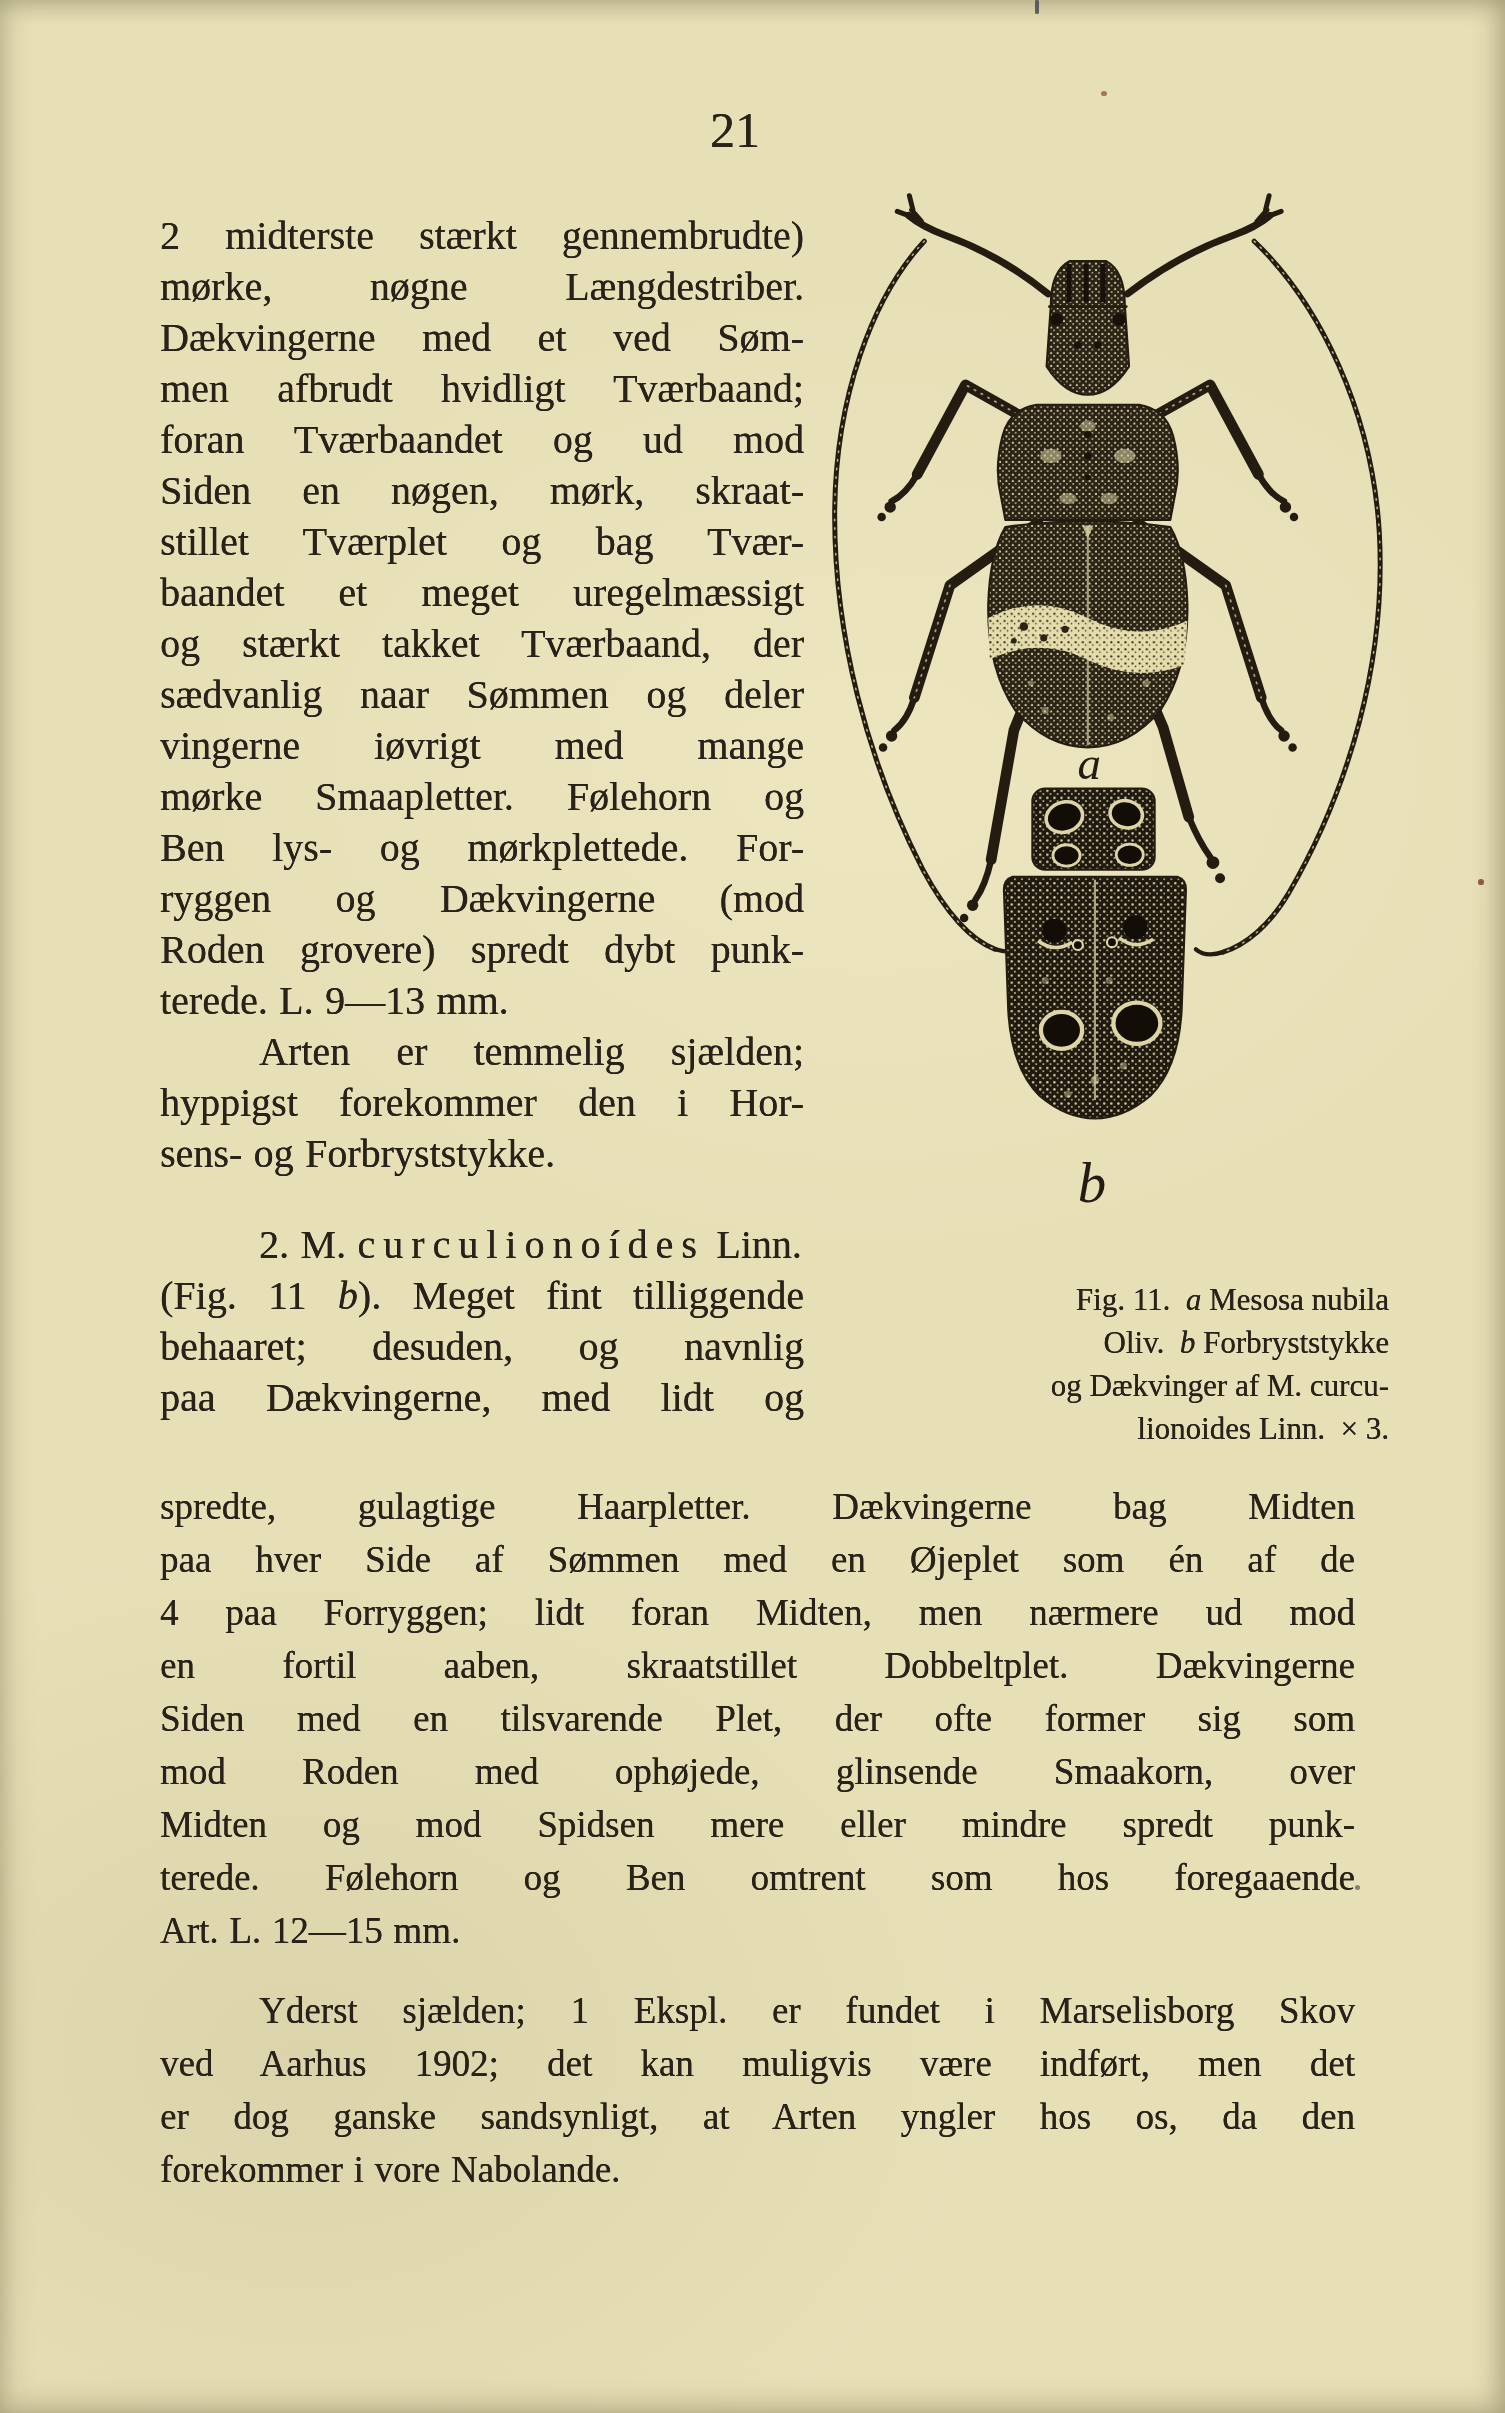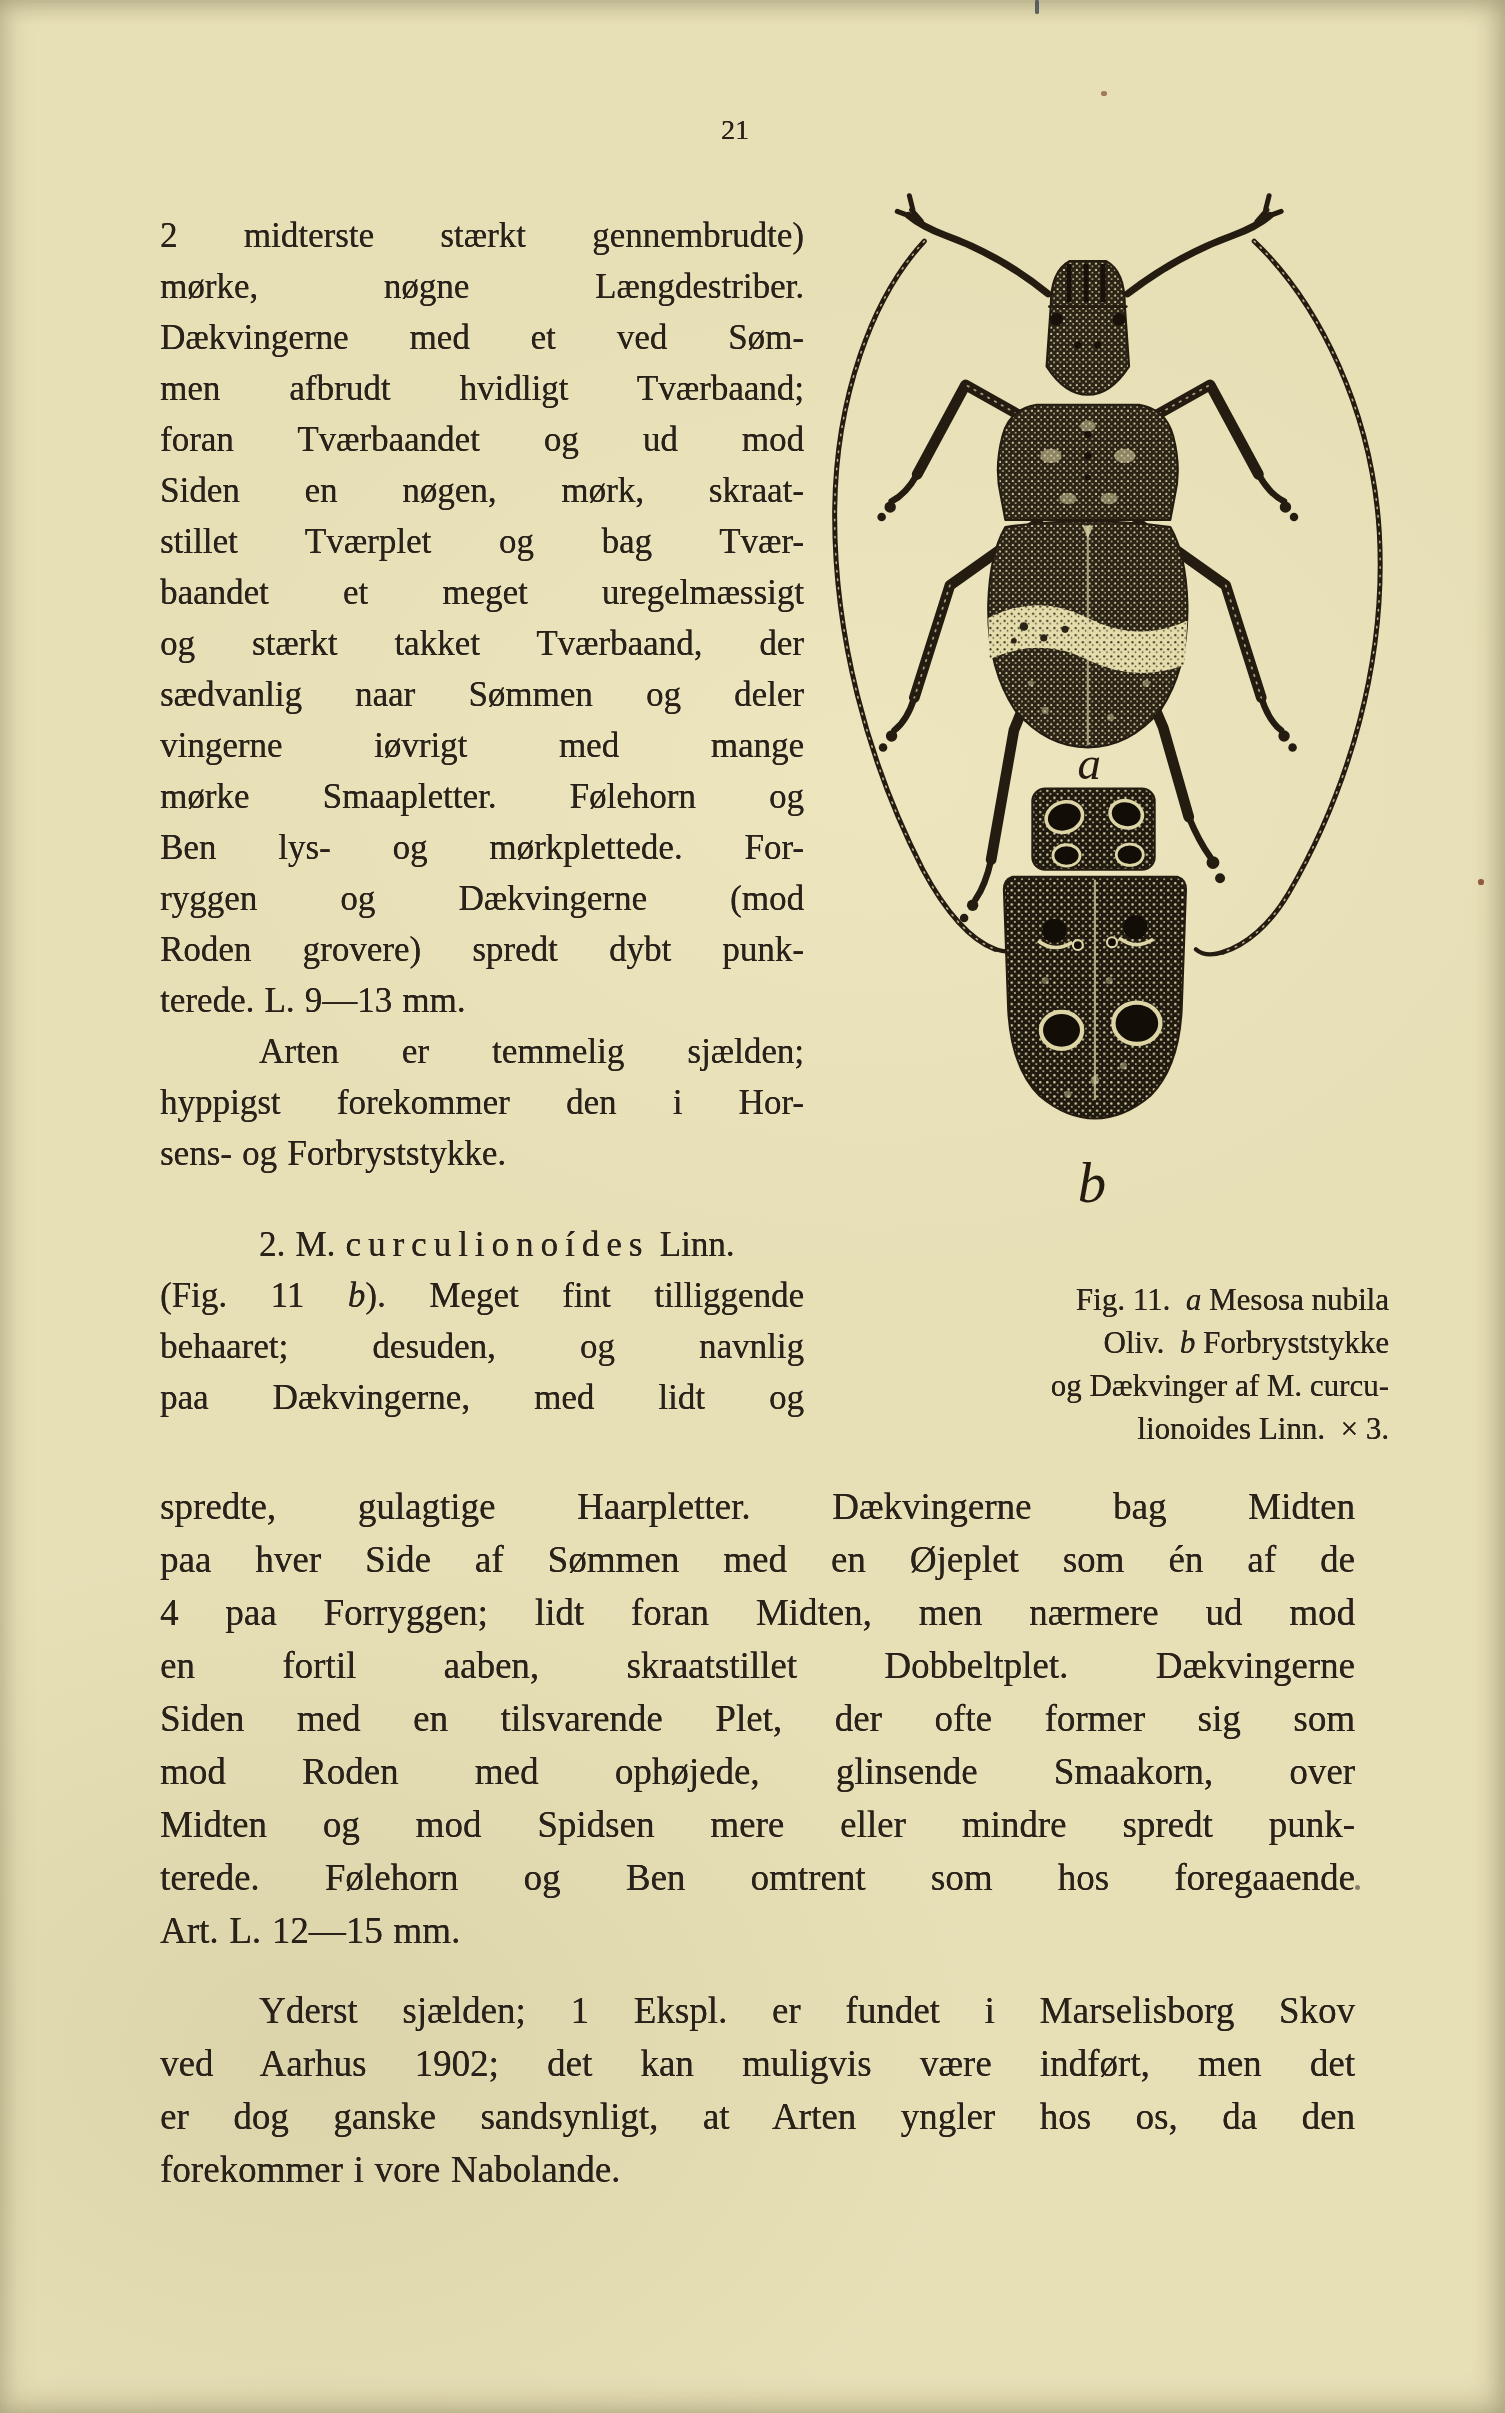--- a/index.html
+++ b/index.html
@@ -12,26 +12,26 @@
     box-shadow:
       inset 0 5.7px 18.5px rgba(95,92,64,.18),
       inset -10px 0 24px rgba(95,88,56,.22),
       inset 8.5px 0 28.4px rgba(120,112,72,.14),
       inset 0 -11.4px 31px rgba(120,112,72,.14);
     font-family:"Liberation Serif","DejaVu Serif",serif;
     color:#29221a;
   }
   .page-number{
     position:absolute;left:664px;top:108px;width:142px;
-    text-align:center;font-size:28px;line-height:44px;color:#2a2218;
+    text-align:center;font-size:50px;line-height:44px;color:#2a2218;
     text-shadow:0.3px 0 0 #2a2218;
   }
   .col-left{
     position:absolute;left:160px;top:210px;width:644px;
-    font-size:35px;line-height:51px;word-spacing:1.4px;
+    font-size:40px;line-height:51px;word-spacing:1.4px;
   }
   .main-text{
     position:absolute;left:160px;top:1480px;width:1195px;
     font-size:37px;line-height:53px;word-spacing:1.4px;
   }
   .caption{
     position:absolute;left:828px;top:1278px;width:561px;
     font-size:31px;line-height:43px;text-align:right;
   }
   .tline{text-shadow:0.2px 0 0 currentColor;}

